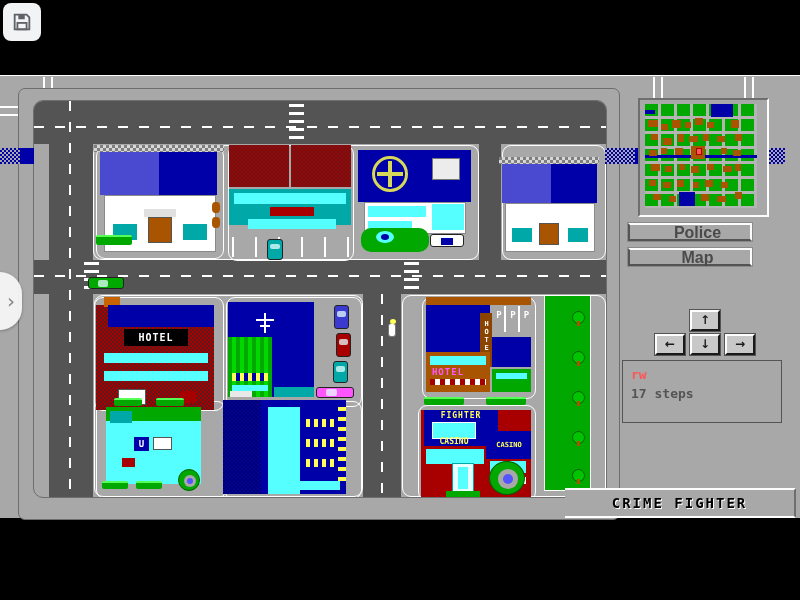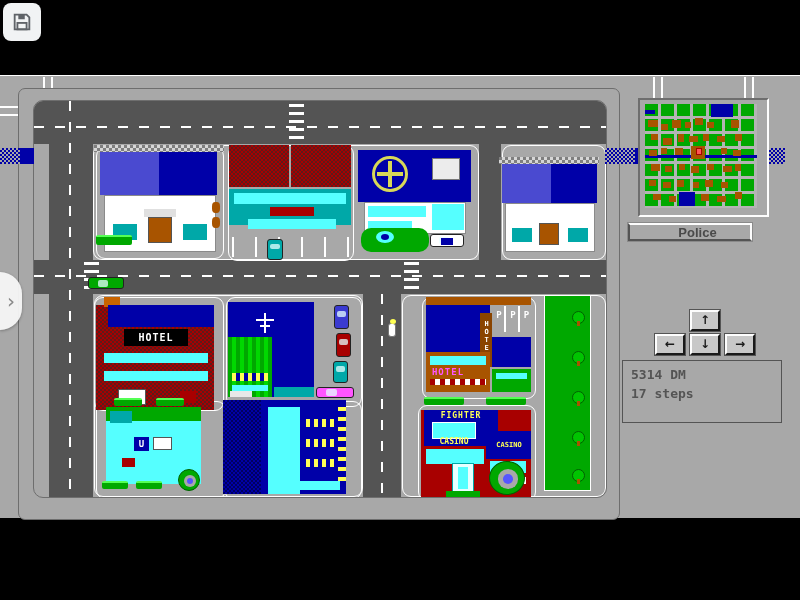--- a/index.html
+++ b/index.html
@@ -54,21 +54,21 @@
   .ridge{position:absolute;background:#fff;}
   .blue-solid{position:absolute;background:#0000a8;}
   .blue-dither{position:absolute;background:repeating-conic-gradient(#0000a8 0 25%,#a8a8a8 0 50%) 0 0/4px 4px;}
   #mm-frame{position:absolute;left:638px;top:22px;width:127px;height:115px;background:#a8a8a8;
             border:2px solid;border-color:#6e6e6e #fdfdfd #fdfdfd #6e6e6e;}
   #mm{position:absolute;left:645px;top:28px;width:112px;height:104px;background:#00a800;overflow:hidden;
       background-image:repeating-linear-gradient(90deg,transparent 0 13px,#b4b4b4 13px 16px),
                        repeating-linear-gradient(180deg,transparent 0 12px,#b4b4b4 12px 15px);}
   .panel-btn{position:absolute;left:628px;width:124px;height:18px;background:#a8a8a8;box-sizing:border-box;
              border:2px solid;border-color:#fdfdfd #fdfdfd #545454 #545454;outline:1px solid #8a8a8a;
-             color:#4a4a4a;font-weight:bold;font-size:13px;line-height:14px;padding-left:21px;cursor:pointer;}
+             color:#4a4a4a;font-weight:bold;font-size:16px;line-height:14px;padding-left:21px;cursor:pointer;}
   .key{position:absolute;width:30px;height:21px;background:#c8c8c8;box-sizing:border-box;
        border:2px solid;border-color:#fdfdfd #1a1a1a #1a1a1a #fdfdfd;outline:1px solid #545454;
        color:#1a1a1a;font-size:12px;font-weight:bold;text-align:center;line-height:16px;
        font-family:"DejaVu Sans",sans-serif;cursor:pointer;}
   #status-box{position:absolute;left:622px;top:284px;width:160px;height:63px;border:1px solid #545454;
               box-sizing:border-box;padding:4px 0 0 8px;font-size:13px;font-weight:bold;color:#545454;}
   #status-box .row{height:19px;line-height:19px;}
   #crime-bar{position:absolute;left:565px;top:412px;width:231px;height:30px;background:#a8a8a8;box-sizing:border-box;
              border-top:2px solid #fdfdfd;border-bottom:2px solid #fdfdfd;border-right:2px solid #6e6e6e;
              display:flex;align-items:center;justify-content:center;font-size:14px;font-weight:bold;color:#000;
@@ -323,31 +323,33 @@
         <div style="position: absolute; left: 76px; top: 78px; width: 7px; height: 6px; background: rgb(168, 84, 0);"></div>
         <div style="position: absolute; left: 8px; top: 90px; width: 8px; height: 6px; background: rgb(168, 84, 0);"></div>
         <div style="position: absolute; left: 24px; top: 92px; width: 7px; height: 6px; background: rgb(168, 84, 0);"></div>
         <div style="position: absolute; left: 56px; top: 90px; width: 8px; height: 7px; background: rgb(168, 84, 0);"></div>
         <div style="position: absolute; left: 72px; top: 92px; width: 9px; height: 6px; background: rgb(168, 84, 0);"></div>
         <div style="position: absolute; left: 90px; top: 88px; width: 7px; height: 7px; background: rgb(168, 84, 0);"></div>
         <div style="position: absolute; left: 52px; top: 45px; width: 4px; height: 5px; background: rgb(255, 85, 85); outline: rgb(168, 0, 0) solid 1px;"></div>
       </div>
 
     <button class="panel-btn" style="top:147px">Police</button>
+    <button class="panel-btn" style="top:172px">Map</button>
 
     <div class="key" style="left:690px;top:234px">↑</div>
     <div class="key" style="left:655px;top:258px">←</div>
     <div class="key" style="left:690px;top:258px">↓</div>
     <div class="key" style="left:725px;top:258px">→</div>
 
     <div id="status-box">
-      <div class="row">5314 DM</div>
+      <div class="row" style="color:#ff5555">rw</div>
       <div class="row">17 steps</div>
     </div>
 
+    <div id="crime-bar">CRIME FIGHTER</div>
   </div>
 
   <div id="save-btn">
     <svg width="22" height="22" viewBox="0 0 24 24">
       <path d="M4 4 h13 l3 3 v13 h-16 z" fill="none" stroke="#5f6368" stroke-width="2"></path>
       <rect x="8" y="4" width="7" height="5" fill="#5f6368"></rect>
       <rect x="7" y="13" width="10" height="7" fill="none" stroke="#5f6368" stroke-width="2"></rect>
     </svg>
   </div>
   <div id="expand-btn">

